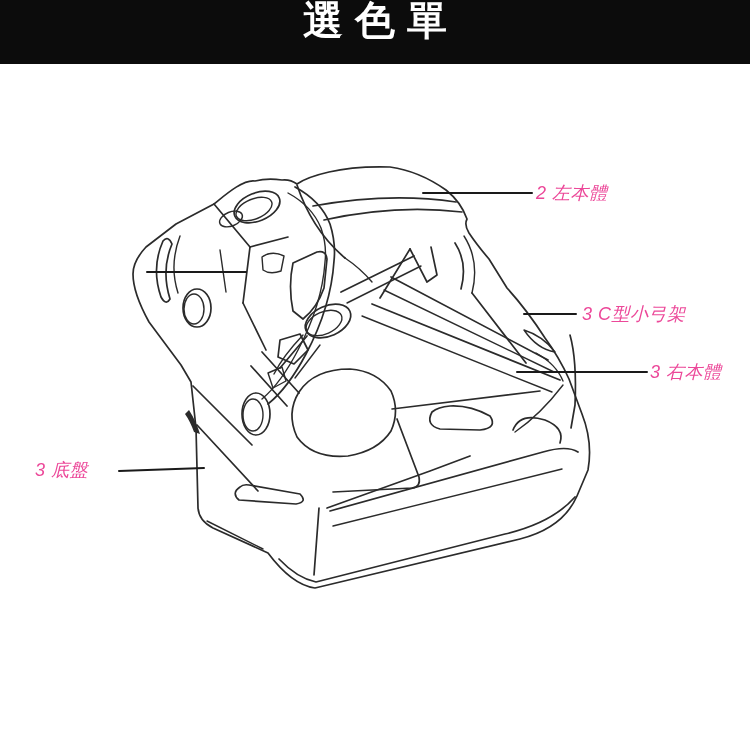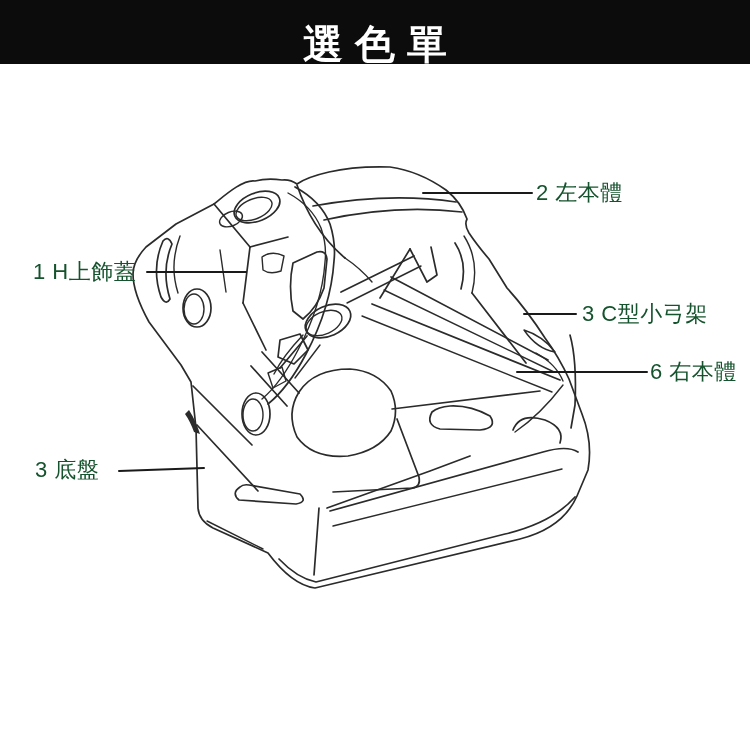--- a/index.html
+++ b/index.html
@@ -2,31 +2,31 @@
 <html><head>
 <meta charset="utf-8">
 <style>
   html,body{margin:0;padding:0;background:#ffffff;}
   .page{
     position:relative;width:750px;height:750px;background:#ffffff;overflow:hidden;
     font-family:"Liberation Sans","DejaVu Sans",sans-serif;
   }
   .title-bar{
     position:absolute;left:0;top:0;width:750px;height:64px;background:#0c0c0c;
-    display:flex;align-items:flex-end;justify-content:center;
+    display:flex;align-items:flex-start;justify-content:center;
   }
   .title-bar h1{
     margin:0;color:#ffffff;font-size:40px;font-weight:600;
     letter-spacing:0.30em;text-indent:0.30em;line-height:1;
   }
   .stage{position:absolute;left:0;top:0;width:750px;height:750px;}
   svg.art{position:absolute;left:0;top:0;}
   .lbl{
-    position:absolute;color:#14532d;font-size:22px;font-weight:500;
-    line-height:26px;white-space:nowrap;letter-spacing:0.5px;
+    position:absolute;color:#ec4899;font-size:18px;font-weight:500;
+    line-height:26px;white-space:nowrap;letter-spacing:0.5px;font-style:italic;
   }
 </style>
 </head>
 <body>
 
 <div class="page">
 
   <header class="title-bar">
     <h1>選色單</h1>
   </header>
@@ -115,19 +115,18 @@
 
       <g stroke="#1a1a1a" stroke-width="2">
         <path d="M147,272 L246,272"></path>
         <path d="M423,193 L532,193"></path>
         <path d="M524,314 L576,314"></path>
         <path d="M517,372 L647,372"></path>
         <path d="M119,471 L204,468"></path>
       </g>
     </svg>
 
-    <div class="lbl" style="left:33px;top:259px">1 H上飾蓋</div>
     <div class="lbl" style="left:536px;top:180px">2 左本體</div>
-    <div class="lbl" style="left:650px;top:359px">6 右本體</div>
+    <div class="lbl" style="left:650px;top:359px">3 右本體</div>
     <div class="lbl" style="left:582px;top:301px">3 C型小弓架</div>
     <div class="lbl" style="left:35px;top:457px">3 底盤</div>
   </div>
 </div>
 
 </body></html>

